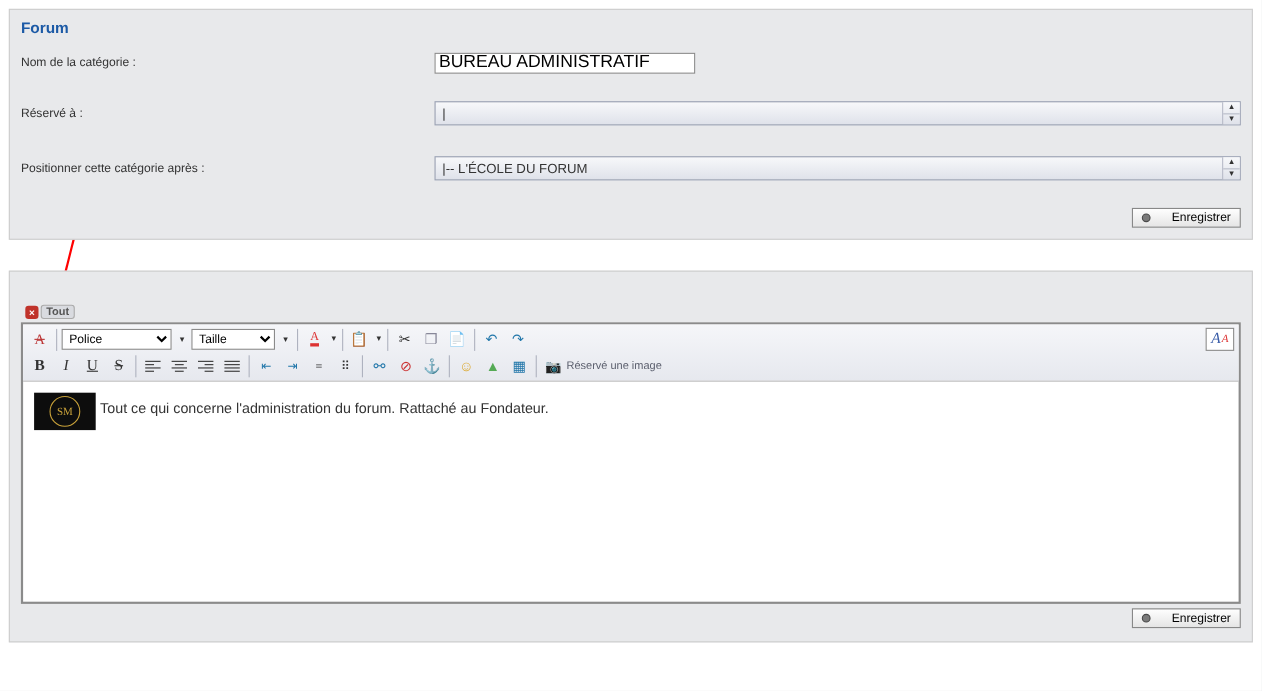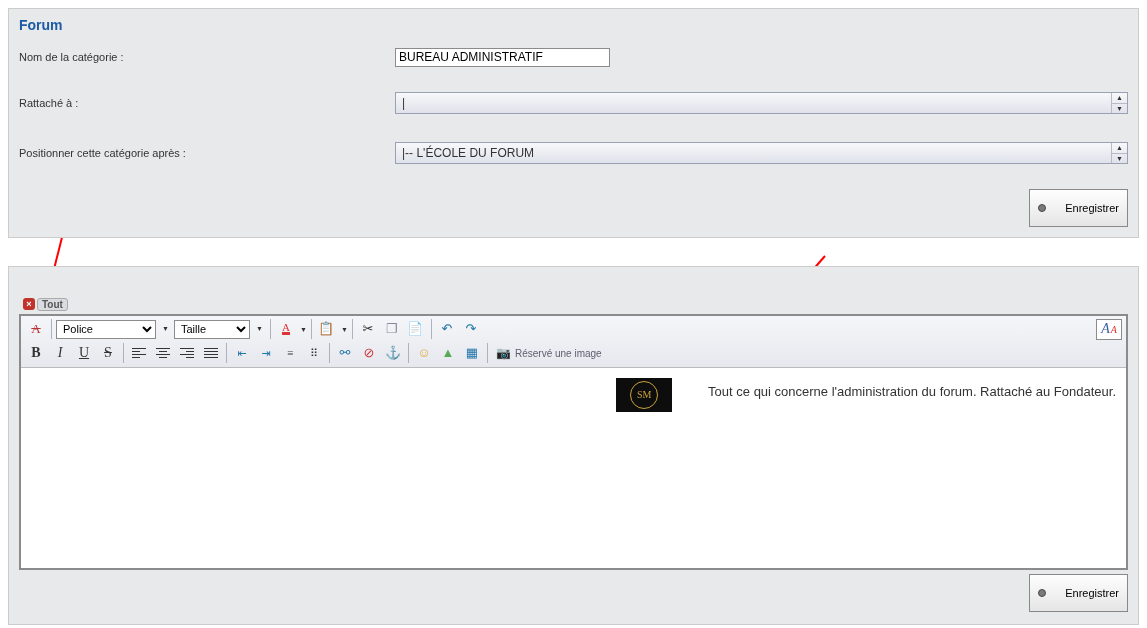--- a/index.html
+++ b/index.html
@@ -35,22 +35,22 @@
   .label {
     width: 376px;
     color: #333;
     font-size: 11px;
   }
   .field { flex: 1; }
   input[type=text] {
     border: 1px solid #8b8b8b;
     height: 19px;
     padding: 1px 3px;
-    font-size: 12px;
-    width: 215px;
+    font-size: 16px;
+    width: 237px;
     background: #fff;
   }
   .select-like {
     display: flex;
     align-items: center;
     justify-content: space-between;
     height: 22px;
     background: linear-gradient(#f7f8fa, #dfe2ea);
     border: 1px solid #9aa1b3;
     padding: 0 0 0 6px;
@@ -73,21 +73,21 @@
     cursor: pointer;
   }
   .spinner span:first-child { border-bottom: 1px solid #b7bbc8; }
   .btn-save {
     float: right;
     display: inline-flex;
     align-items: center;
     gap: 19px;
     border: 1px solid #888;
     background: linear-gradient(#fefefe,#e5e5e5);
-    padding: 12px 8px;
+    padding: 2px 8px;
     font-size: 11px;
     cursor: pointer;
     margin-top: 4px;
   }
   .btn-save .dot {
     width: 8px; height: 8px; border-radius:50%;
     background: #7a7a7a;
     border: 1px solid #4a4a4a;
   }
   .clear { clear: both; }
@@ -159,21 +159,21 @@
   .host-img {
     font-size:10px; color:#5b5f6d; margin-left:4px;
     display:flex;align-items:center;gap:4px;
   }
   .editor-content {
     padding: 10px;
     font-size: 13px;
     min-height: 200px;
     font-family: Verdana, Arial, sans-serif;
     color:#333;
-    display:flex; gap:36px; align-items:flex-start;justify-content:flex-end;
+    display:flex; gap:4px; align-items:flex-start;
   }
   .sm-badge {
     width: 56px; height: 34px;
     background: #0d0d0d;
     display:flex; align-items:center; justify-content:center;
     flex-shrink:0;
   }
   .sm-circle {
     width:28px; height:28px; border-radius:50%;
     border:1.5px solid #c9a23a;
@@ -222,21 +222,21 @@
   <div class="panel-title">Forum</div>
 
   <div class="row">
     <div class="label">Nom de la catégorie :</div>
     <div class="field">
       <input type="text" value="BUREAU ADMINISTRATIF" style="">
     </div>
   </div>
 
   <div class="row tall">
-    <div class="label">Rattaché à :</div>
+    <div class="label">Réservé à :</div>
     <div class="field">
       <div class="select-like">
         <span>|</span>
         <div class="spinner">
           <span>▲</span>
           <span>▼</span>
         </div>
       </div>
     </div>
   </div>

